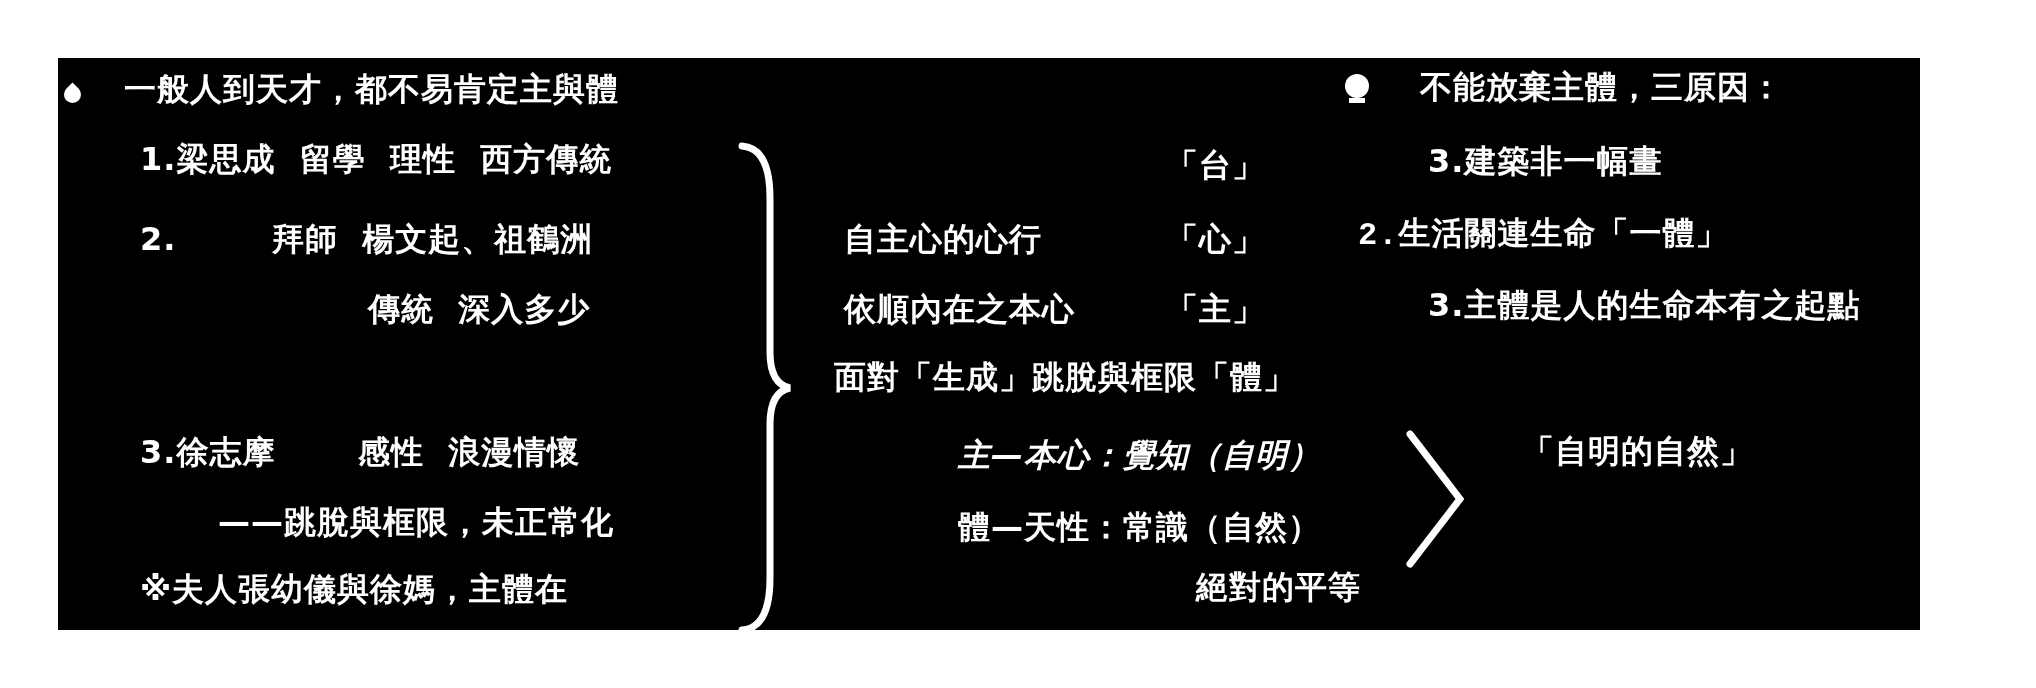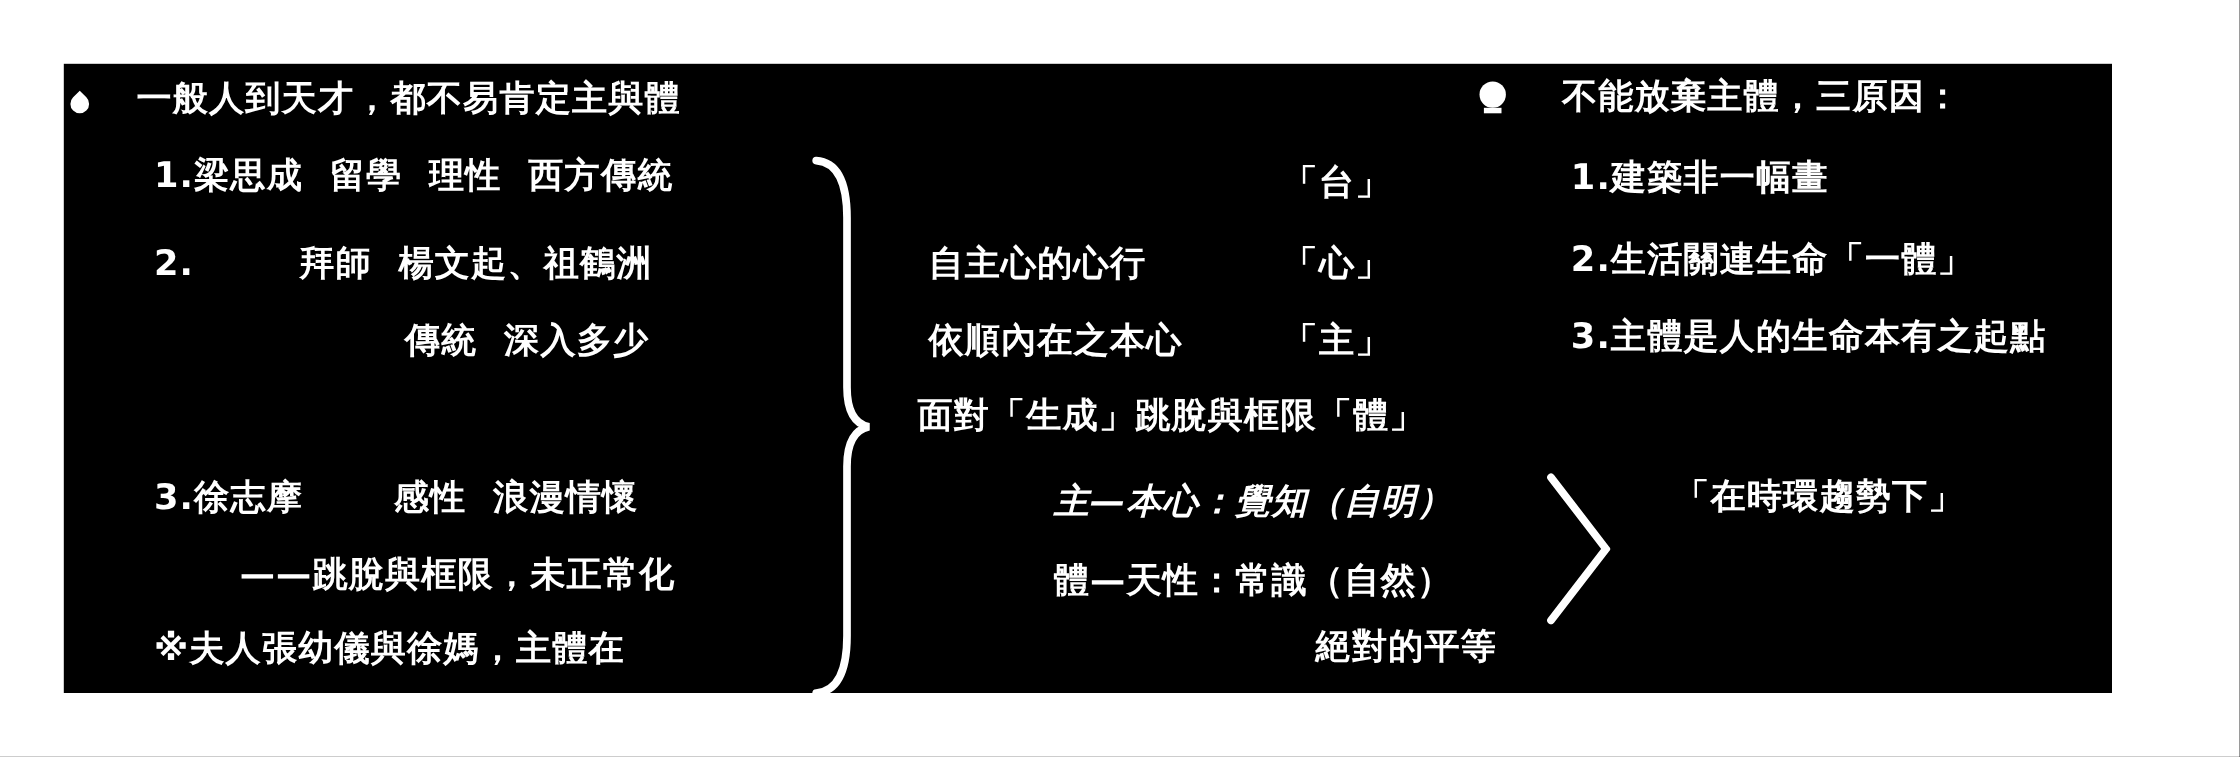--- a/index.html
+++ b/index.html
@@ -88,19 +88,19 @@
   </svg>
 
   <div class="line" style="left:1094px; top:512px;">絕對的平等</div>
 
   <span class="ball-icon" style="left:1286px; top:16px;">
     <span class="ball"></span>
       <span class="base"></span>
   </span>
   <div class="line" style="left:1318px; top:12px;">不能放棄主體，三原因：</div>
 
-  <div class="line" style="left:1326px; top:86px;">1.建築非一幅畫</div>
-  <div class="line" style="left:1326px; top:160px;">2.生活關連生命「一體」</div>
+  <div class="line" style="left:1326px; top:86px;">3.建築非一幅畫</div>
+  <div class="line" style="left:1256px; top:160px;font-family:Liberation Mono, monospace;">2.生活關連生命「一體」</div>
   <div class="line" style="left:1326px; top:230px;">3.主體是人的生命本有之起點</div>
 
-  <div class="line" style="left:1420px; top:376px;">「在時環趨勢下」</div>
+  <div class="line" style="left:1420px; top:376px;">「自明的自然」</div>
 
 </div>
 
 </body></html>

